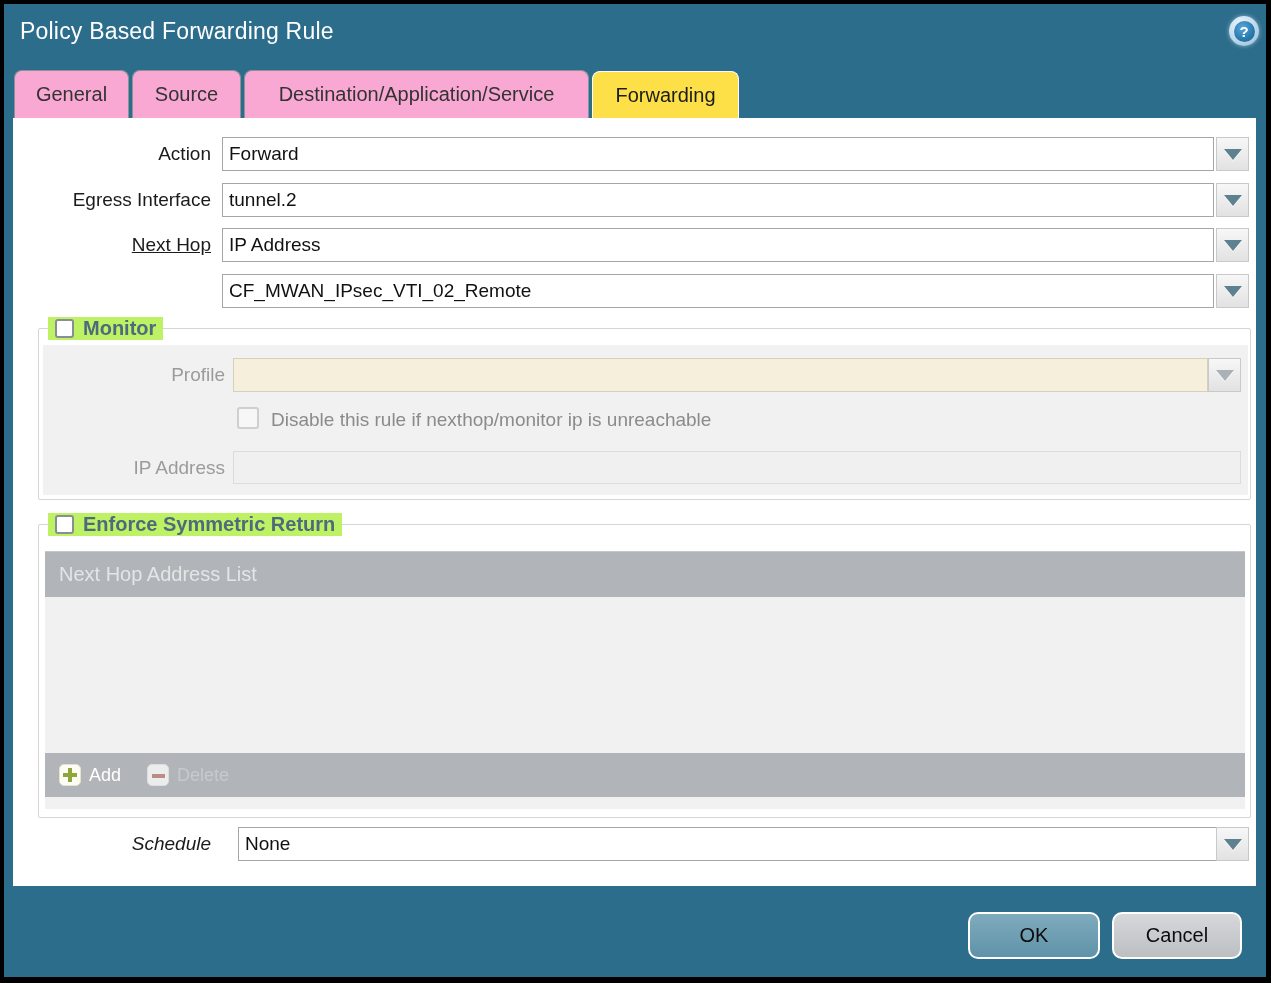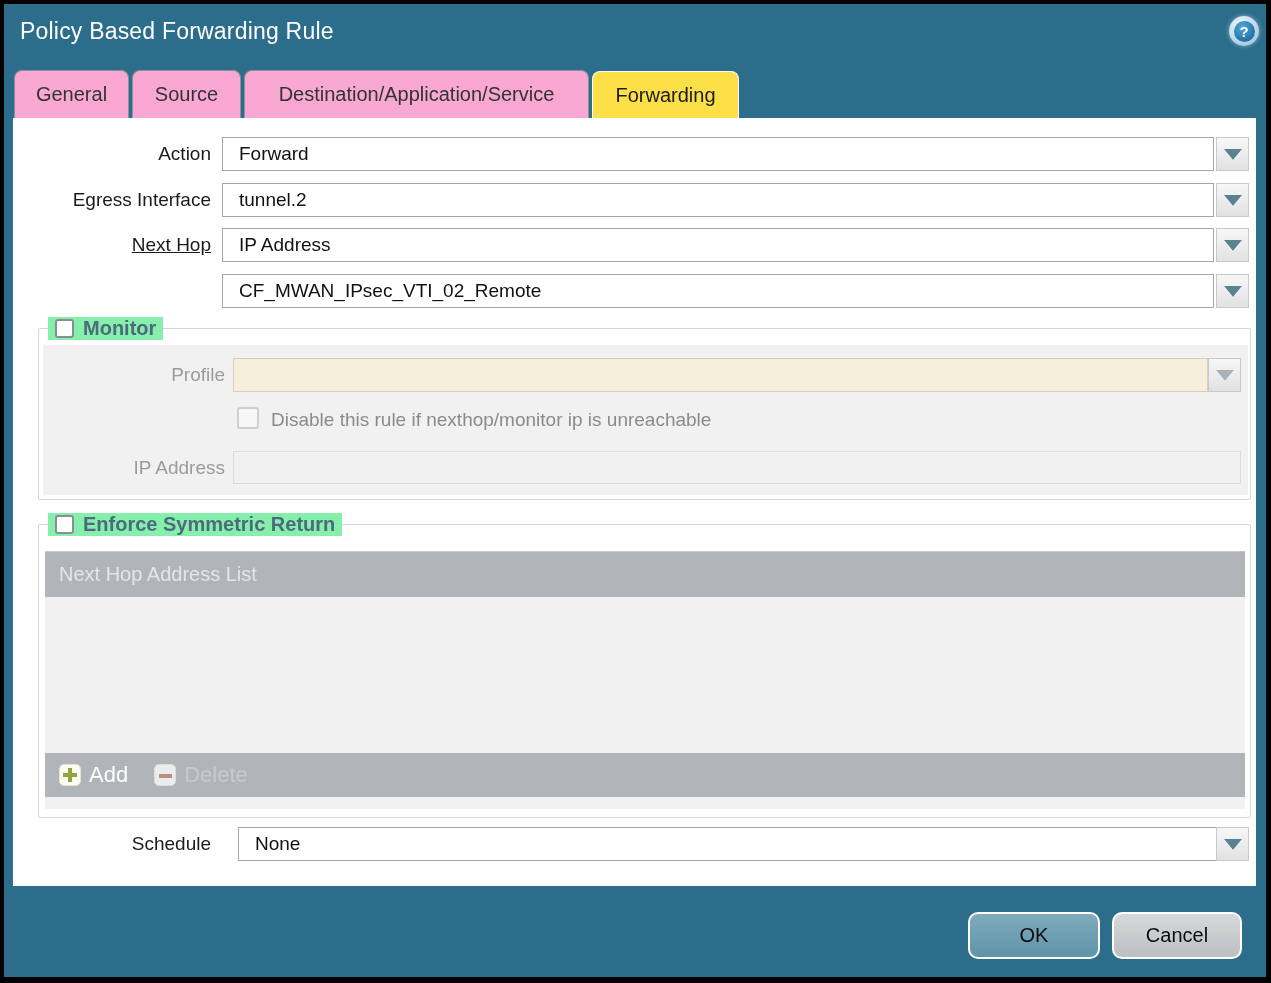--- a/index.html
+++ b/index.html
@@ -20,30 +20,30 @@
   .tabs{position:absolute;left:10px;top:67px;height:47px;display:flex;gap:3px;align-items:flex-end;}
   .tab{height:48px;border-radius:8px 8px 0 0;background:#f9a8d4;border:1px solid #8f9294;border-bottom:none;
     color:#333;font-size:20px;display:flex;align-items:center;justify-content:center;box-sizing:border-box;cursor:pointer;}
   .tab.active{background:#fde047;border-color:#fff;height:47px;color:#1c1c1c;}
   .tab.t0{width:115px;} .tab.t1{width:109px;} .tab.t2{width:345px;} .tab.t3{width:147px;}
   
   .content{position:absolute;left:9px;top:114px;width:1243px;height:768px;background:#fff;}
   .flabel{position:absolute;width:198px;text-align:right;font-size:19px;color:#1b1b1b;line-height:34px;white-space:nowrap;}
   .flabel.dim{color:#9b9b9b;}
   .combo{position:absolute;height:34px;border:1px solid #a6a6a6;background:#fff;font-size:19px;line-height:32px;
-    padding-left:16px;box-sizing:border-box;color:#111;white-space:nowrap;overflow:hidden;}
+    padding-left:6px;box-sizing:border-box;color:#111;white-space:nowrap;overflow:hidden;}
   .drop-btn{position:absolute;width:33px;height:34px;box-sizing:border-box;border:1px solid #c9c9c9;
     background:linear-gradient(#f7f7f7,#e2e2e2);display:flex;align-items:center;justify-content:center;cursor:pointer;}
   .tri{width:0;height:0;border-left:9px solid transparent;border-right:9px solid transparent;
     border-top:11px solid #5e8191;filter:drop-shadow(0 1px 0 rgba(255,255,255,.85));}
   .drop-btn.disabled .tri{border-top-color:#a9b2b6;}
   .drop-btn.disabled{cursor:default;}
   
   .fs{position:absolute;border:1px solid #d6d6d6;border-radius:2px;box-sizing:border-box;}
-  .fs-legend{position:absolute;top:-12px;left:9px;background:#86efac;padding:0 7px;display:flex;align-items:center;gap:9px;}
+  .fs-legend{position:absolute;top:-12px;left:9px;background:#bef264;padding:0 7px;display:flex;align-items:center;gap:9px;}
   .fs-legend .cap{font-size:20px;font-weight:bold;color:#4d6b7d;white-space:nowrap;}
   .cbx{width:19px;height:19px;box-sizing:border-box;border:2px solid #878f95;border-radius:3px;background:#fff;cursor:pointer;}
   .cbx.disabled{border-color:#cfcfcf;background:#f7f7f7;width:22px;height:22px;cursor:default;}
   .panel{position:absolute;background:#f1f1f2;}
   .combo.profile{background:#f6efdc;border-color:#d6cfbc;}
   .input-dis{position:absolute;height:33px;box-sizing:border-box;border:1px solid #dcdcdc;background:#f0f0f1;}
   .dis-label{position:absolute;font-size:19px;color:#8b8b8b;line-height:22px;white-space:nowrap;}
   
   .nh-table{position:absolute;left:6px;top:26px;width:1200px;}
   .nh-head{height:46px;background:#b1b5b9;color:#e3e6e7;font-size:20px;line-height:46px;padding-left:14px;
@@ -52,21 +52,21 @@
   .nh-foot{height:44px;background:#b1b5b9;display:flex;align-items:center;gap:26px;padding-left:14px;box-sizing:border-box;}
   .nh-strip{height:12px;background:#f1f1f1;}
   .tbtn{display:flex;align-items:center;gap:8px;cursor:pointer;}
   .tbtn.disabled{cursor:default;}
   .icon-plus,.icon-minus{width:22px;height:22px;border-radius:5px;position:relative;box-sizing:border-box;}
   .icon-plus{background:#fdfdf3;border:1px solid #e3e3cf;}
   .icon-plus::before{content:"";position:absolute;left:3px;top:8px;width:14px;height:4px;background:#8ea63c;}
   .icon-plus::after{content:"";position:absolute;left:8px;top:3px;width:4px;height:14px;background:#8ea63c;}
   .icon-minus{background:#f6f6f6;border:1px solid #e6e6e6;opacity:.85;}
   .icon-minus::before{content:"";position:absolute;left:4px;top:9px;width:13px;height:4px;background:#bd8578;}
-  .tbtn-label{font-size:22px;color:#fff;}
+  .tbtn-label{font-size:18px;color:#fff;}
   .tbtn.disabled .tbtn-label{color:#c6cacd;}
   
   .btn{position:absolute;top:908px;height:47px;border:2px solid #fff;border-radius:10px;box-sizing:border-box;
     font-size:20px;color:#0c0c0c;display:flex;align-items:center;justify-content:center;cursor:pointer;}
   .btn-ok{left:964px;width:132px;background:linear-gradient(#7fabbd,#5f93a8);}
   .btn-cancel{left:1108px;width:130px;background:linear-gradient(#d6d8da,#bcbfc2);}
 </style>
 </head>
 <body>
 
@@ -146,21 +146,21 @@
           </div>
           <div class="tbtn disabled">
             <div class="icon-minus"></div>
             <div class="tbtn-label">Delete</div>
           </div>
         </div>
         <div class="nh-strip"></div>
       </div>
     </div>
 
-    <div class="flabel" style="left:0;top:709px;">Schedule</div>
+    <div class="flabel" style="left:0;top:709px;font-style:italic;">Schedule</div>
     <div class="combo" style="left:209px;top:709px;width:992px;margin-left:16px;">None</div>
     <div class="drop-btn" style="left:1203px;top:709px;">
       <div class="tri"></div>
     </div>
 
   </div>
 
   <div class="btn btn-ok">OK</div>
   <div class="btn btn-cancel">Cancel</div>
 

